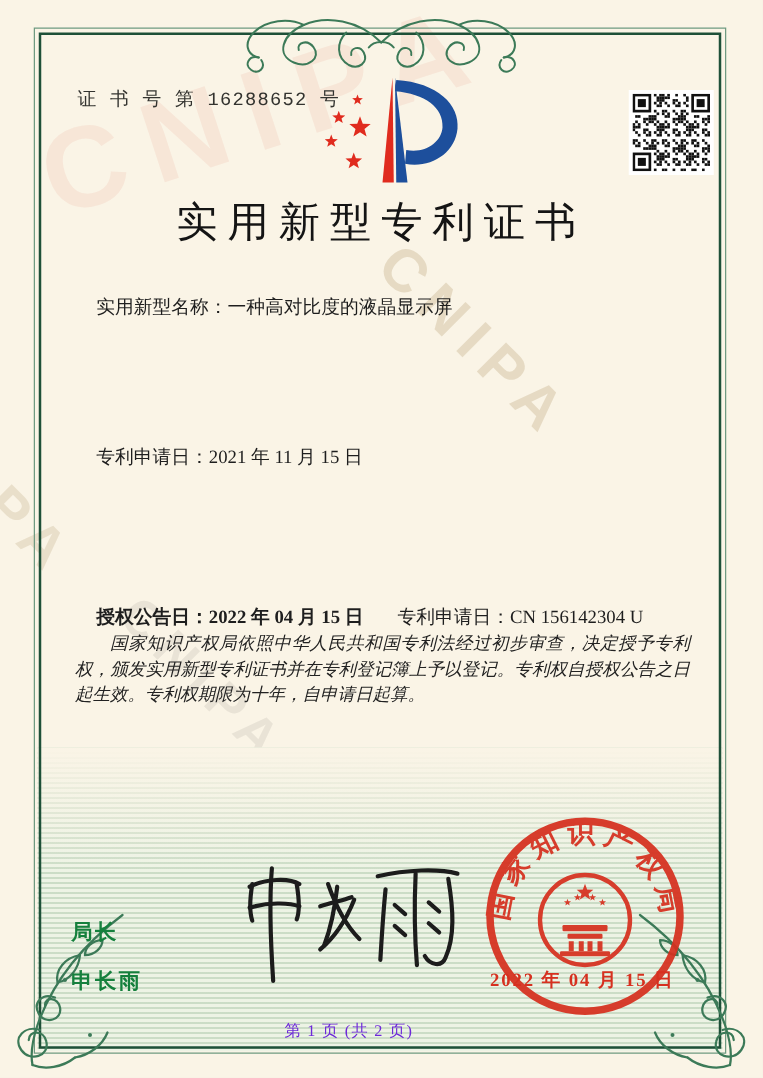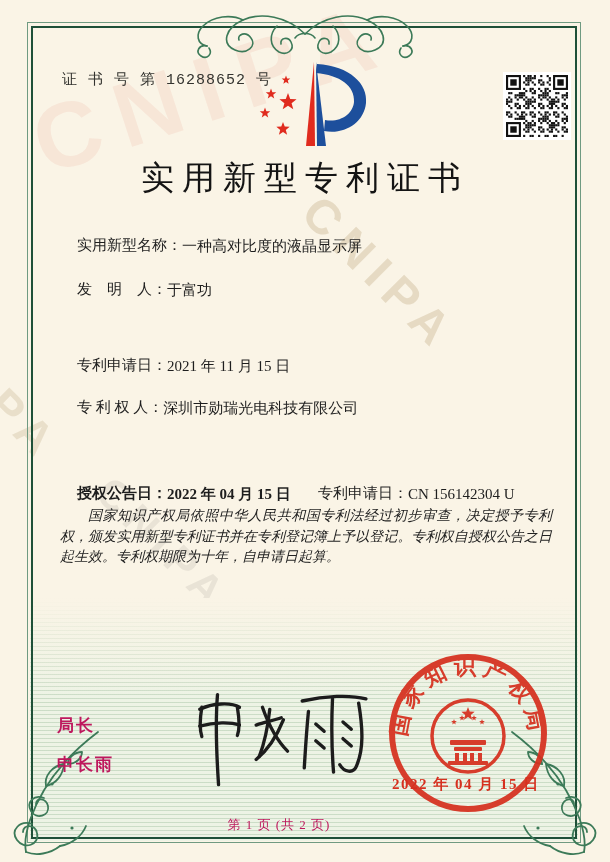--- a/index.html
+++ b/index.html
@@ -55,33 +55,33 @@
   .row-appdate{top:356px;text-align:center;} .row-patentee{top:398px;} .row-address{top:438px;}
   .row-grant{top:484px;font-weight:bold;}
   .grant-no-pair{ position:absolute; left:318px; top:484px; font-size:15px;}
   .paragraphs{
     position:absolute; left:60px; top:506px; width:492px;
     font-size:14px; line-height:20.5px; font-style:italic; color:#222;
     text-align:justify;
   }
   .paragraphs p{ margin:0 0 1px 0; text-indent:2em;}
   .director-block{
-    position:absolute; left:57px; top:714px;
-    font-family:"Liberation Sans", sans-serif; font-size:17px; color:#be185d; font-weight:600;
+    position:absolute; left:57px; top:734px;
+    font-family:"Liberation Sans", sans-serif; font-size:17px; color:#15803d; font-weight:600;
   }
   .director-block div{ margin-bottom:16px; letter-spacing:2px;}
   .signature{ position:absolute; left:170px; top:678px; width:210px; height:115px;}
   .seal{ position:absolute; left:383px; top:648px; width:170px; height:170px; opacity:.93;}
   .seal-date{
     position:absolute; left:392px; top:775px; font-size:15px; font-weight:bold;
     color:#d6301f; letter-spacing:1.5px; white-space:pre;
   }
   .footer-page{
     position:absolute; left:0; top:816px; width:558px; text-align:center;
-    font-size:13px; color:#be185d; letter-spacing:1px;
+    font-size:13px; color:#6d28d9; letter-spacing:1px;
   }
   .flourish{ position:absolute; pointer-events:none;}
   .fl-top{ left:183px; top:4px; width:244px; height:58px;}
   .fl-bl{ left:2px; top:728px; width:100px; height:128px;}
   .fl-br{ left:508px; top:728px; width:100px; height:128px; transform:scaleX(-1);}
 </style>
 </head>
 <body>
 
 <div class="page">
@@ -430,28 +430,22 @@
     <polygon points="86,6 78,90 87,90" fill="#e02b1e"></polygon>
     <polygon points="88,6 89,90 98,90" fill="#1d4f9c"></polygon>
     <path d="M89,8 C122,10 140,28 138,47 C136,67 116,79 96,75 L97,64 C112,67 125,58 126,46 C127,30 112,19 88,17 Z" fill="#1d4f9c"></path>
   </svg>
 
   <div class="title">实用新型专利证书</div>
 
   <div class="field-row row-name">
     <span class="field-label">实用新型名称：</span><span class="field-value">一种高对比度的液晶显示屏</span>
   </div>
-  <div class="field-row row-inventor">
-    <span class="field-label">发　明　人：</span><span class="field-value">于富功</span>
-  </div>
   <div class="field-row row-appdate">
     <span class="field-label">专利申请日：</span><span class="field-value">2021 年 11 月 15 日</span>
-  </div>
-  <div class="field-row row-patentee">
-    <span class="field-label">专 利 权 人：</span><span class="field-value">深圳市勋瑞光电科技有限公司</span>
   </div>
   <div class="field-row row-grant">
     <span class="field-label">授权公告日：</span><span class="field-value">2022 年 04 月 15 日</span>
   </div>
   <div class="grant-no-pair">
     <span class="field-label">专利申请日：</span><span class="field-value">CN 156142304 U</span>
   </div>
 
   <div class="paragraphs">
     <p>国家知识产权局依照中华人民共和国专利法经过初步审查，决定授予专利权，颁发实用新型专利证书并在专利登记簿上予以登记。专利权自授权公告之日起生效。专利权期限为十年，自申请日起算。</p>

